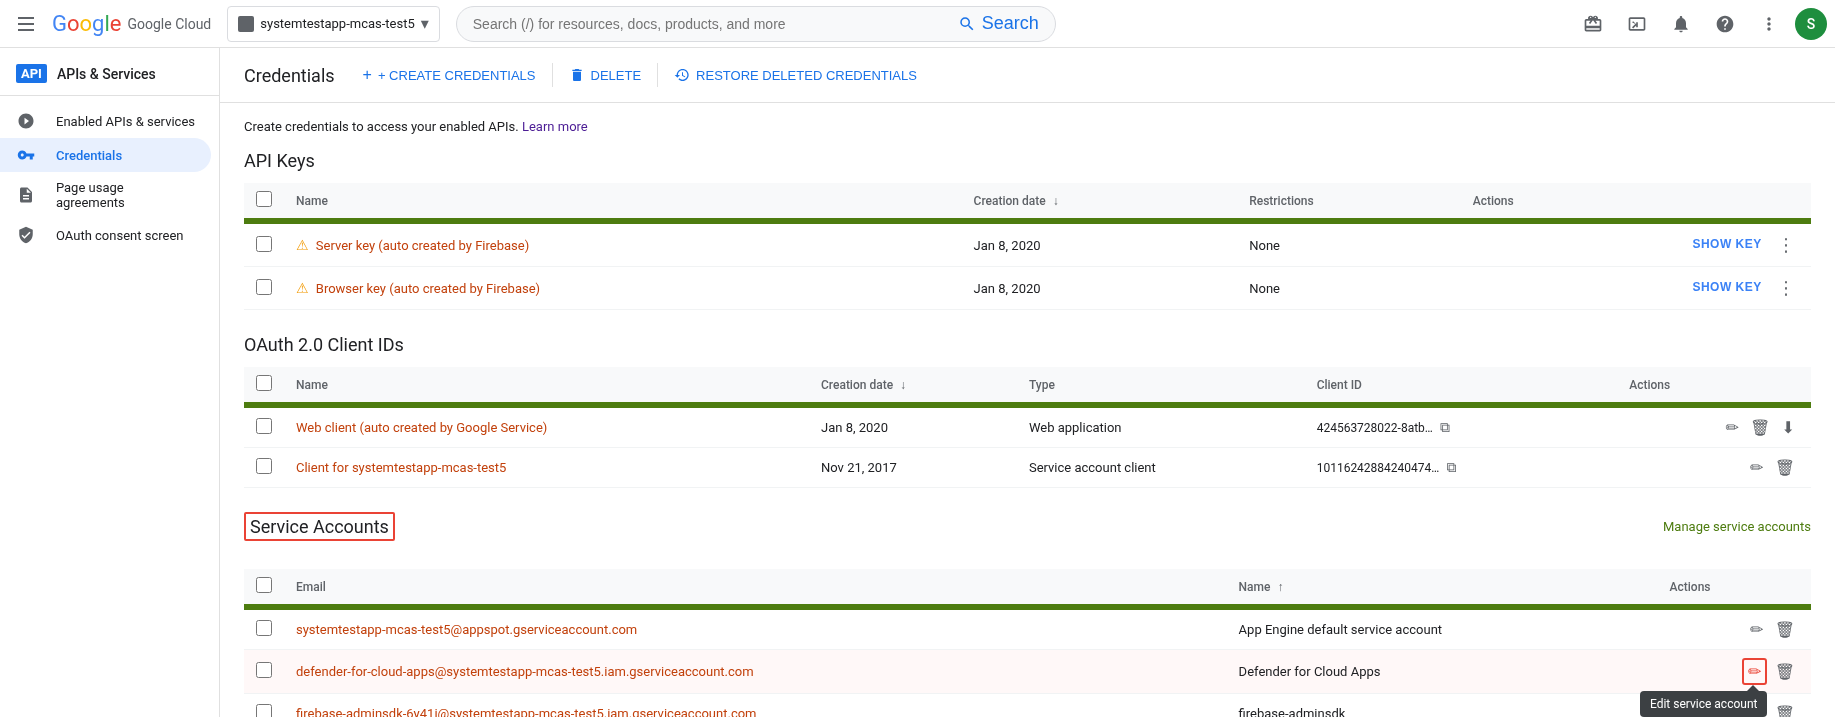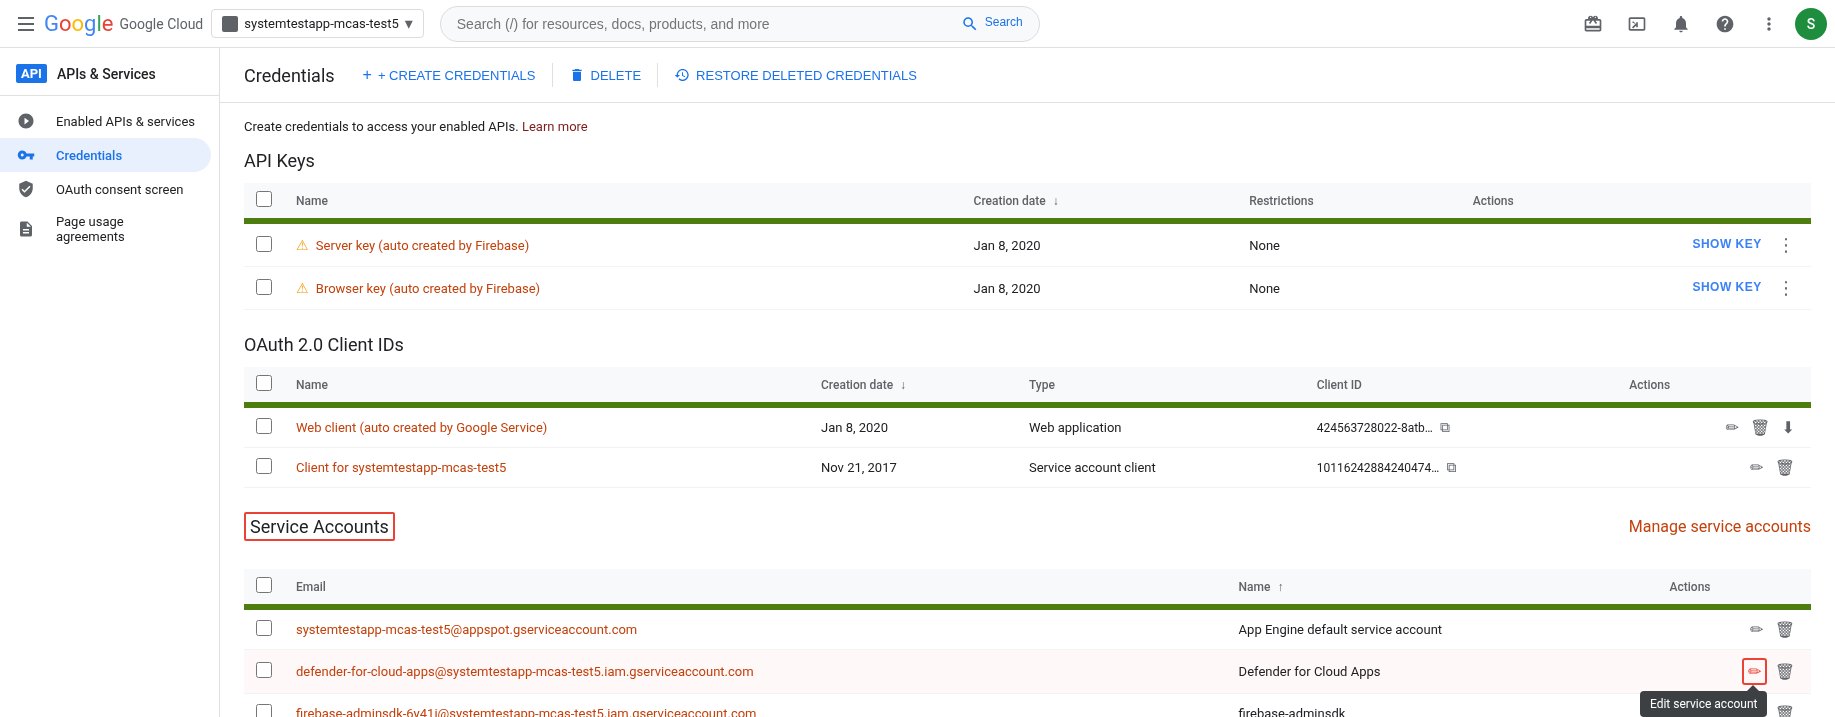--- a/index.html
+++ b/index.html
@@ -3,21 +3,21 @@
   <meta charset="utf-8">
   <style>
     * { box-sizing: border-box; margin: 0; padding: 0; }
     body { font-family: 'Google Sans', Roboto, Arial, sans-serif; font-size: 14px; color: #202124; background: #fff; }
 
     
     .topbar {
       display: flex; align-items: center; height: 48px; padding: 0 8px;
       border-bottom: 1px solid #e0e0e0; background: #fff; position: fixed; top: 0; left: 0; right: 0; z-index: 100;
     }
-    .topbar-left { display: flex; align-items: center; min-width: 220px; }
+    .topbar-left { display: flex; gap: 8px; min-width: 220px; }
     .hamburger-icon { width: 24px; height: 24px; display: flex; flex-direction: column; justify-content: center; gap: 4px; cursor: pointer; padding: 4px; }
     .hamburger-icon span { display: block; width: 16px; height: 2px; background: #5f6368; }
     .google-cloud-logo { display: flex; align-items: center; gap: 4px; text-decoration: none; }
     .logo-g { font-size: 22px; font-weight: 400; }
     .logo-g .blue { color: #4285f4; }
     .logo-g .red { color: #ea4335; }
     .logo-g .yellow { color: #fbbc05; }
     .logo-g .green { color: #34a853; }
     .logo-cloud { font-size: 14px; font-weight: 400; color: #5f6368; margin-left: 2px; }
 
@@ -30,22 +30,22 @@
     .project-name { font-size: 13px; color: #202124; }
     .dropdown-arrow { color: #5f6368; font-size: 16px; }
 
     .search-bar {
       flex: 1; max-width: 600px; margin: 0 16px;
       display: flex; align-items: center; border: 1px solid #dadce0; border-radius: 24px;
       padding: 0 16px; height: 36px; background: #f8f9fa;
     }
     .search-input { border: none; background: transparent; flex: 1; font-size: 14px; outline: none; color: #202124; }
     .search-btn {
-      display: flex; align-items: flex-start; gap: 6px; background: none; border: none;
-      color: #1a73e8; font-size: 12px; cursor: pointer; font-weight: 500;
+      display: flex; align-items: center; gap: 6px; background: none; border: none;
+      color: #1a73e8; font-size: 18px; cursor: pointer; font-weight: 500;
     }
     .search-icon-svg { width: 18px; height: 18px; }
 
     .topbar-right { display: flex; align-items: center; gap: 8px; margin-left: auto; }
     .icon-btn {
       width: 36px; height: 36px; display: flex; align-items: center; justify-content: center;
       border-radius: 50%; cursor: pointer; background: none; border: none; color: #5f6368;
     }
     .avatar {
       width: 32px; height: 32px; border-radius: 50%; background: #1e8e3e;
@@ -92,21 +92,21 @@
     .header-btn {
       display: flex; align-items: center; gap: 6px; padding: 6px 12px;
       background: none; border: none; cursor: pointer; font-size: 13px;
       color: #1a73e8; font-weight: 500; border-radius: 4px;
     }
     .header-divider { width: 1px; height: 24px; background: #e0e0e0; }
 
     
     .content-body { padding: 16px 24px; }
     .intro-text { font-size: 13px; color: #202124; margin-bottom: 16px; }
-    .learn-more { color: #7f1d1d; text-decoration: none; }
+    .learn-more { color: #4c1d95; text-decoration: none; }
 
     
     .section-title {
       font-size: 18px; font-weight: 400; color: #202124; margin-bottom: 12px; margin-top: 8px;
     }
     .section-title-box {
       display: inline-block;
       border: 2px solid #ea4335; border-radius: 2px;
       padding: 2px 4px;
     }
@@ -138,21 +138,21 @@
     }
     .action-icon-btn.highlighted { color: #ea4335; }
     .copy-icon { font-size: 14px; color: #5f6368; cursor: pointer; margin-left: 4px; }
     .client-id-text { font-size: 12px; color: #202124; }
 
     
     .service-accounts-header {
       display: flex; align-items: center; justify-content: space-between;
       margin-bottom: 28px; margin-top: 8px;
     }
-    .manage-link { color: #c2410c; font-size: 16px; text-decoration: none; text-align: right; }
+    .manage-link { color: #4d7c0f; font-size: 13px; text-decoration: none; text-align: right; }
 
     
     .tooltip-container { position: relative; display: inline-block; }
     .tooltip {
       position: absolute; bottom: -32px; right: 0; background: #3c4043;
       color: #fff; font-size: 12px; padding: 6px 10px; border-radius: 4px;
       white-space: nowrap; z-index: 200; pointer-events: none;
     }
     .tooltip::before {
       content: ''; position: absolute; top: -6px; right: 8px;
@@ -244,32 +244,32 @@
       <span class="sidebar-icon">
         <svg width="18" height="18" viewBox="0 0 24 24" fill="#1a73e8">
             <path d="M12.65 10C11.83 7.67 9.61 6 7 6c-3.31 0-6 2.69-6 6s2.69 6 6 6c2.61 0 4.83-1.67 5.65-4H17v4h4v-4h2v-4H12.65zM7 14c-1.1 0-2-.9-2-2s.9-2 2-2 2 .9 2 2-.9 2-2 2z"></path>
           </svg>
       </span>
       <span>Credentials</span>
     </a>
     <a class="sidebar-item" href="#">
       <span class="sidebar-icon">
         <svg width="18" height="18" viewBox="0 0 24 24" fill="#5f6368">
+            <path d="M14 2H6c-1.1 0-1.99.9-1.99 2L4 20c0 1.1.89 2 1.99 2H18c1.1 0 2-.9 2-2V8l-6-6zm2 16H8v-2h8v2zm0-4H8v-2h8v2zm-3-5V3.5L18.5 9H13z"></path>
+          </svg>
+      </span>
+      <span>Page usage agreements</span>
+    </a>
+    <a class="sidebar-item" href="#">
+      <span class="sidebar-icon">
+        <svg width="18" height="18" viewBox="0 0 24 24" fill="#5f6368">
             <path d="M12 1L3 5v6c0 5.55 3.84 10.74 9 12 5.16-1.26 9-6.45 9-12V5l-9-4zm-2 16l-4-4 1.41-1.41L10 14.17l6.59-6.59L18 9l-8 8z"></path>
           </svg>
       </span>
       <span>OAuth consent screen</span>
-    </a>
-    <a class="sidebar-item" href="#">
-      <span class="sidebar-icon">
-        <svg width="18" height="18" viewBox="0 0 24 24" fill="#5f6368">
-            <path d="M14 2H6c-1.1 0-1.99.9-1.99 2L4 20c0 1.1.89 2 1.99 2H18c1.1 0 2-.9 2-2V8l-6-6zm2 16H8v-2h8v2zm0-4H8v-2h8v2zm-3-5V3.5L18.5 9H13z"></path>
-          </svg>
-      </span>
-      <span>Page usage agreements</span>
     </a>
   </nav>
 
   <div class="content">
 
     <div class="page-header">
       <span class="page-title">Credentials</span>
       <div class="header-actions">
         <button class="header-btn">
           <span style="color:#1a73e8; font-size:16px;">+</span>

